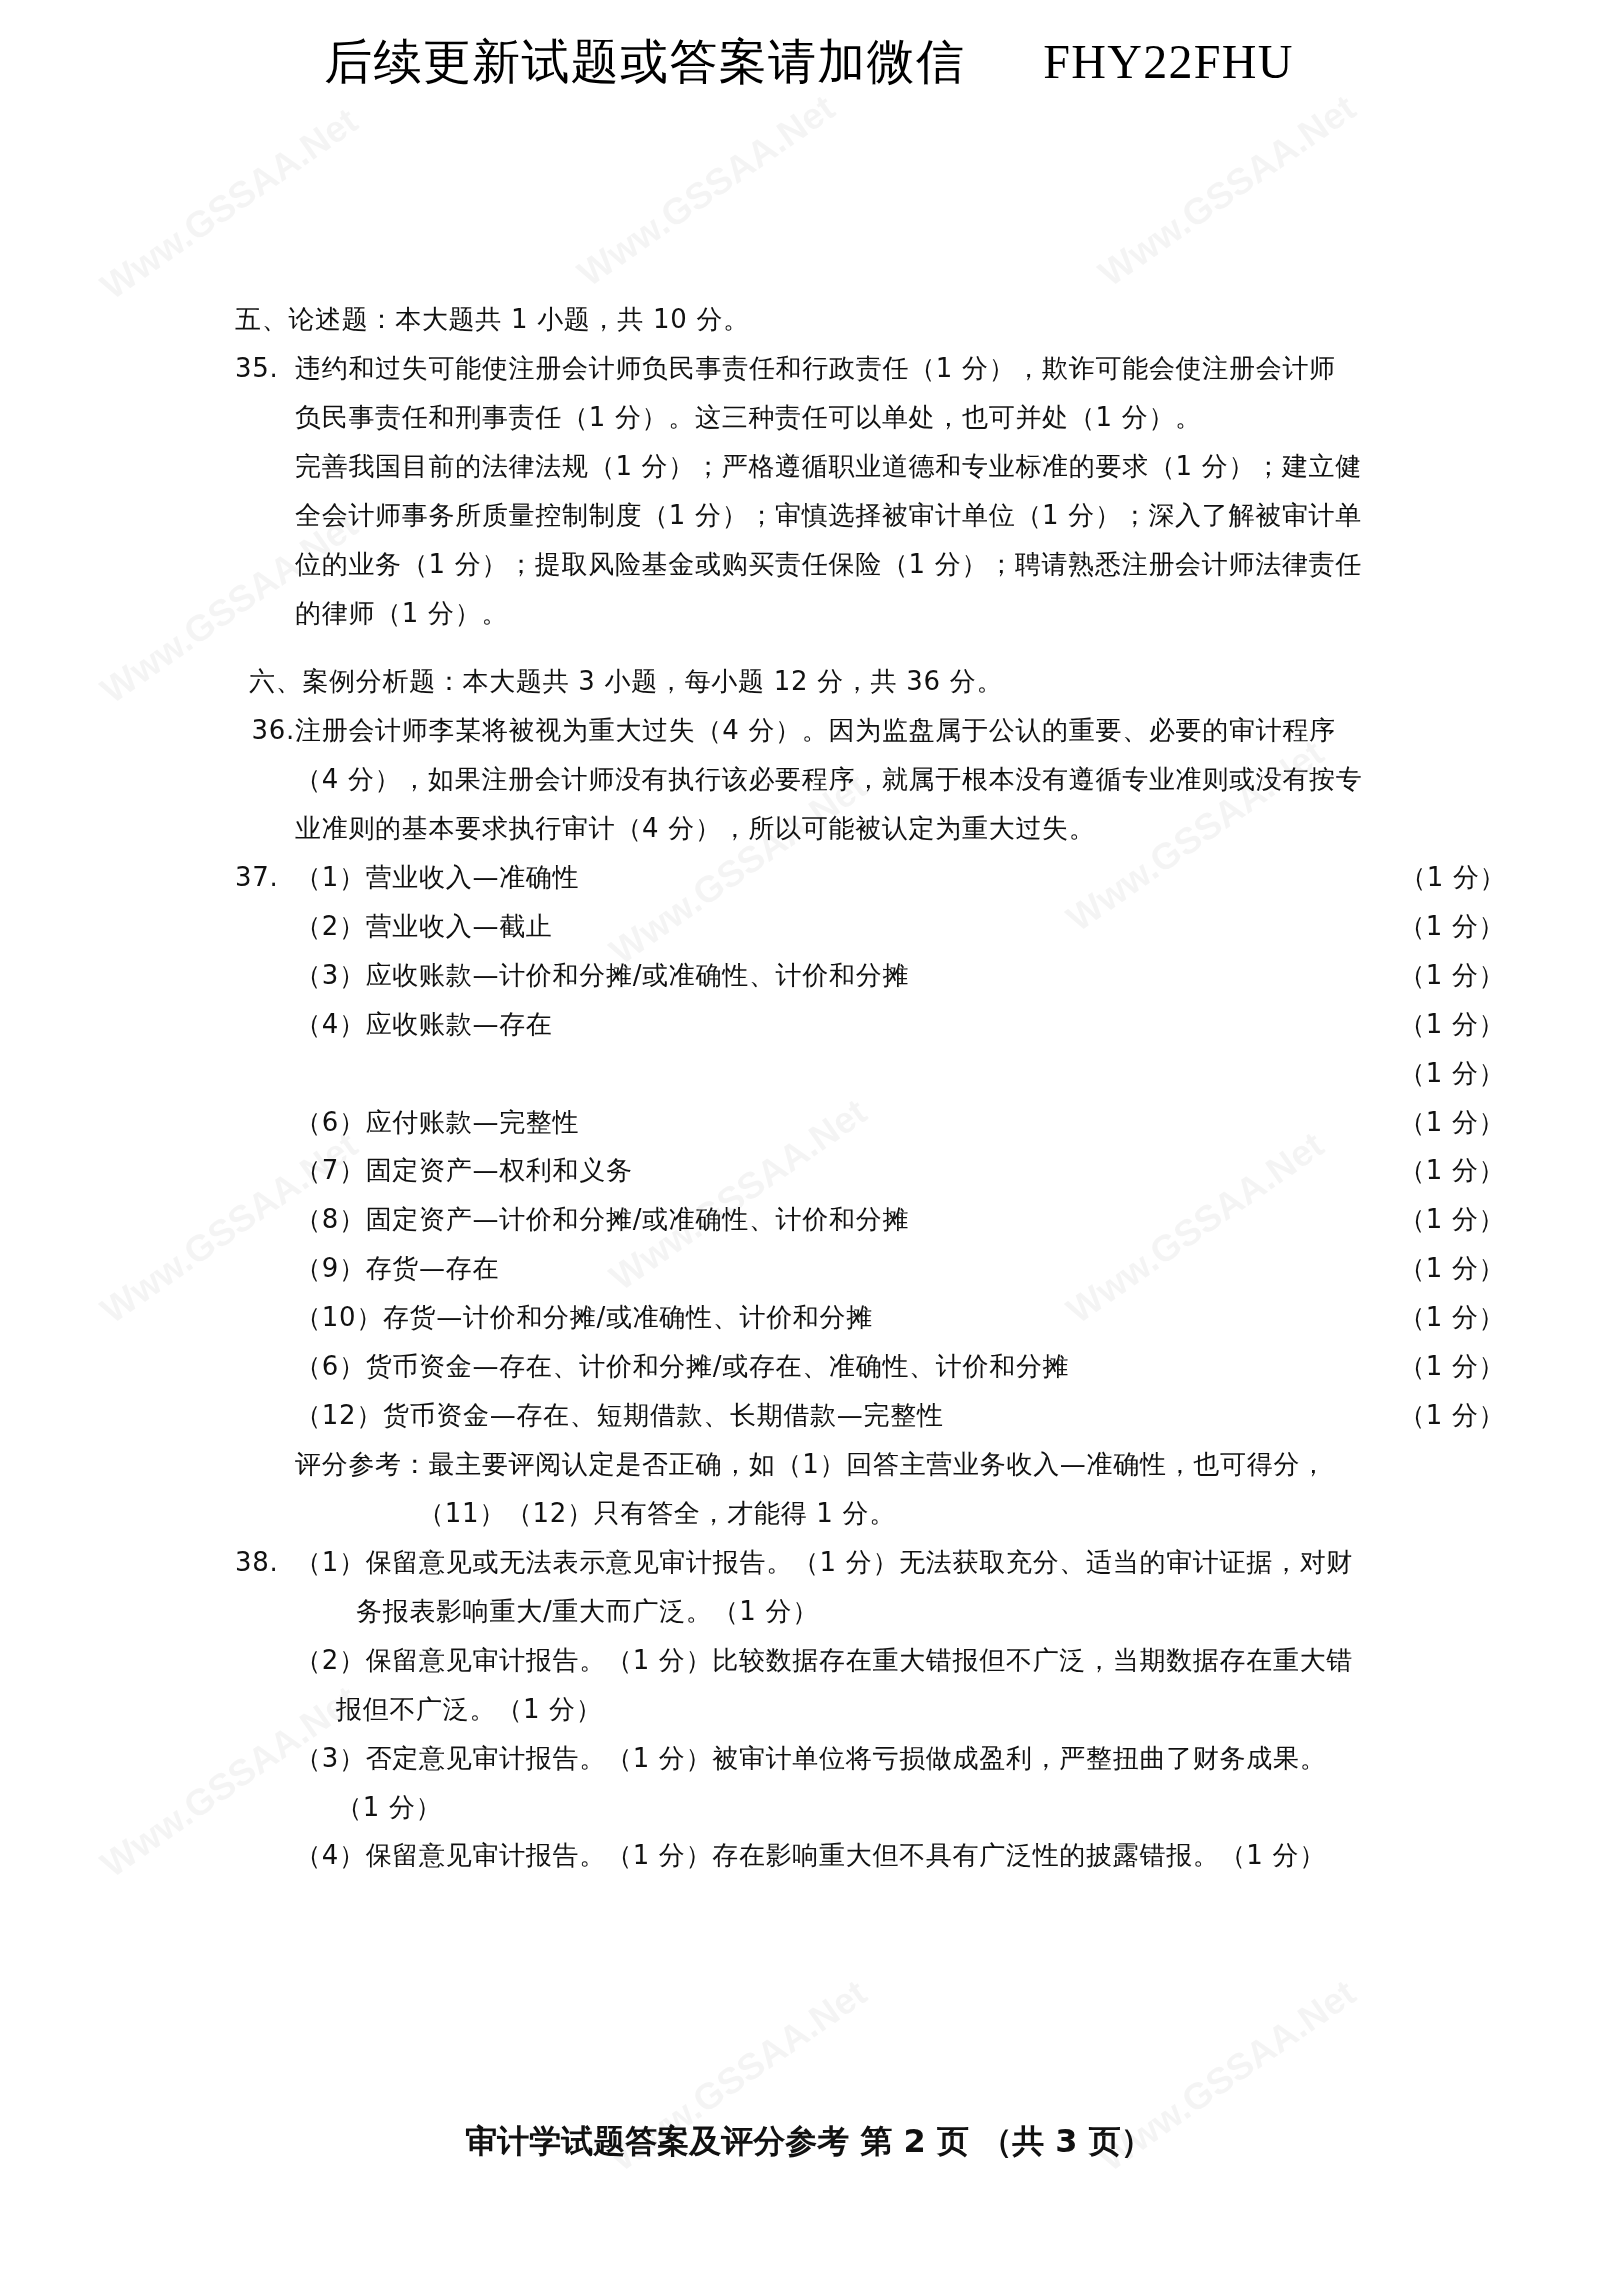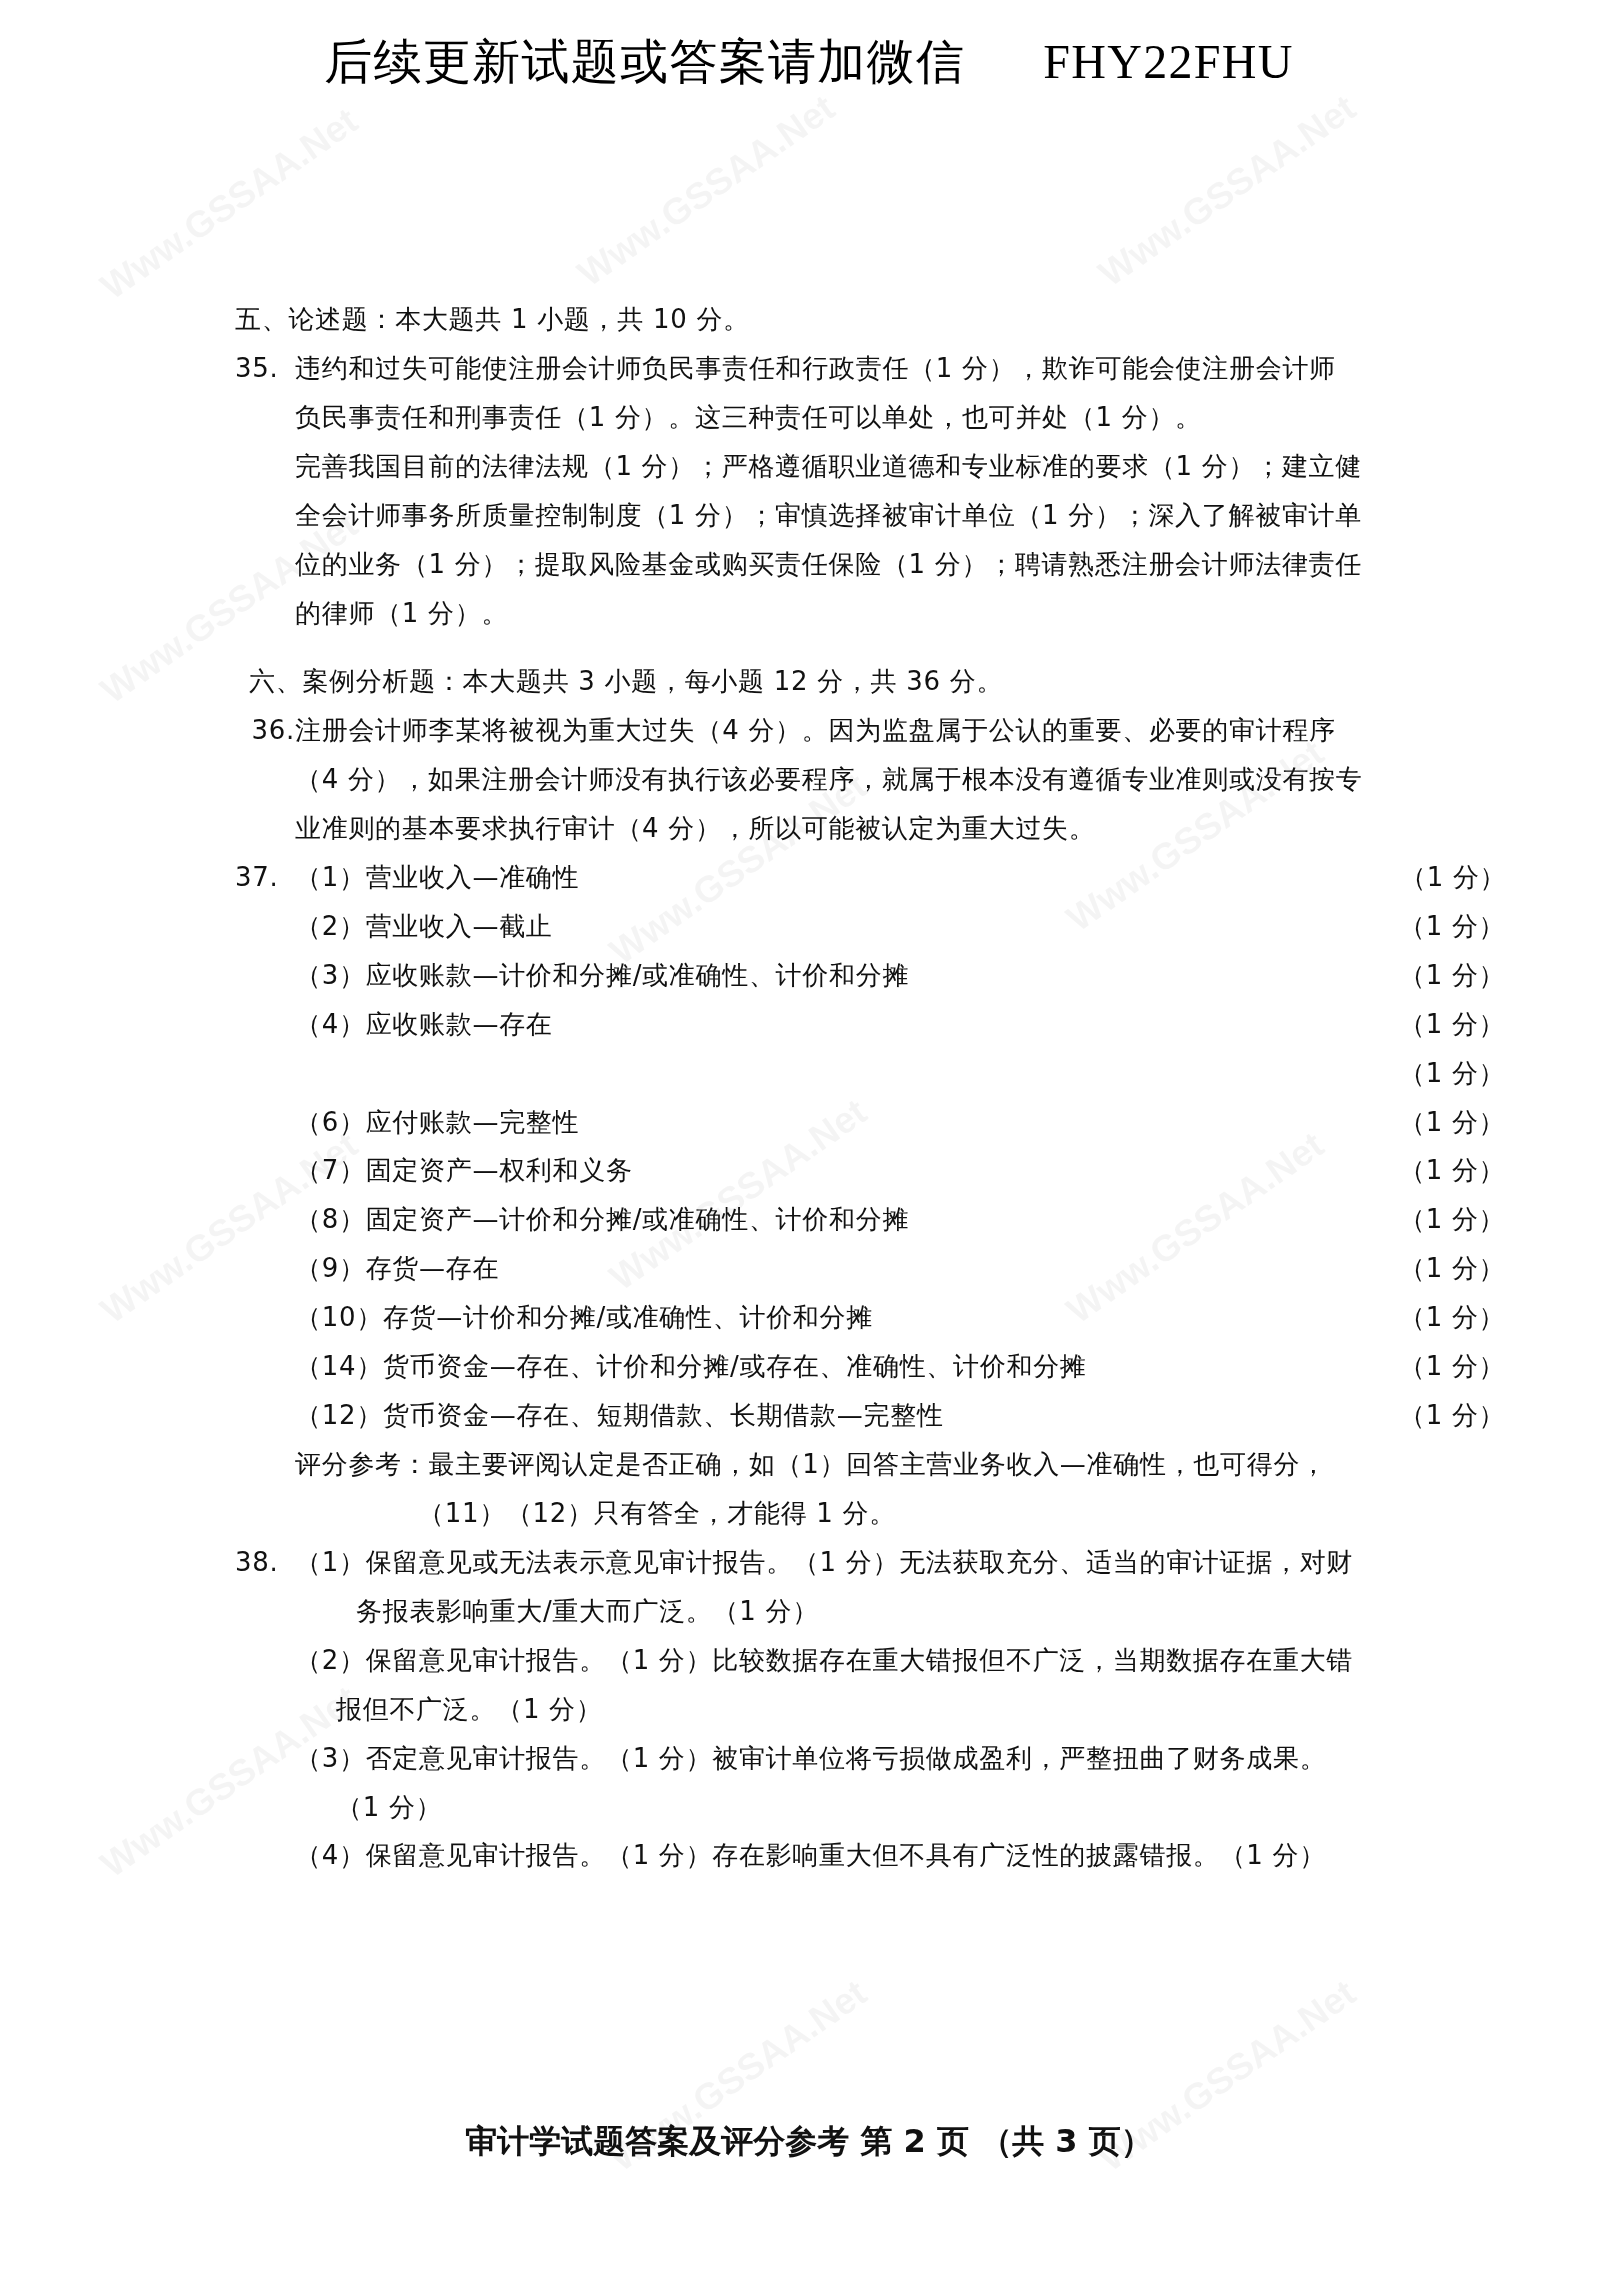--- a/index.html
+++ b/index.html
@@ -71,21 +71,21 @@
     <div class="line" style="left:235px; top:858px; width:1240px;"><span class="num">37.</span><span>（1）营业收入—准确性</span><span class="score">（1 分）</span></div>
     <div class="line" style="left:295px; top:907px; width:1174px;"><span>（2）营业收入—截止</span><span class="score" style="left:1104px;">（1 分）</span></div>
     <div class="line" style="left:295px; top:956px; width:1174px;"><span>（3）应收账款—计价和分摊/或准确性、计价和分摊</span><span class="score" style="left:1104px;">（1 分）</span></div>
     <div class="line" style="left:295px; top:1005px; width:1174px;"><span>（4）应收账款—存在</span><span class="score" style="left:1104px;">（1 分）</span></div>
     <div class="line" style="left:295px; top:1054px; width:1174px;"><span class="score" style="left:1104px;">（1 分）</span></div>
     <div class="line" style="left:295px; top:1103px; width:1174px;"><span>（6）应付账款—完整性</span><span class="score" style="left:1104px;">（1 分）</span></div>
     <div class="line" style="left:295px; top:1151px; width:1174px;"><span>（7）固定资产—权利和义务</span><span class="score" style="left:1104px;">（1 分）</span></div>
     <div class="line" style="left:295px; top:1200px; width:1174px;"><span>（8）固定资产—计价和分摊/或准确性、计价和分摊</span><span class="score" style="left:1104px;">（1 分）</span></div>
     <div class="line" style="left:295px; top:1249px; width:1174px;"><span>（9）存货—存在</span><span class="score" style="left:1104px;">（1 分）</span></div>
     <div class="line" style="left:295px; top:1298px; width:1174px;"><span>（10）存货—计价和分摊/或准确性、计价和分摊</span><span class="score" style="left:1104px;">（1 分）</span></div>
-    <div class="line" style="left:295px; top:1347px; width:1174px;"><span>（14）货币资金—存在、计价和分摊/或存在、准确性、计价和分摊</span><span class="score" style="left:1104px;">（1 分）</span></div>
+    <div class="line" style="left:295px; top:1347px; width:1174px;"><span>（6）货币资金—存在、计价和分摊/或存在、准确性、计价和分摊</span><span class="score" style="left:1104px;">（1 分）</span></div>
     <div class="line" style="left:295px; top:1396px; width:1174px;"><span>（12）货币资金—存在、短期借款、长期借款—完整性</span><span class="score" style="left:1104px;">（1 分）</span></div>
 
     <div class="line" style="left:295px; top:1445px;">评分参考：最主要评阅认定是否正确，如（1）回答主营业务收入—准确性，也可得分，</div>
     <div class="line" style="left:418px; top:1494px;">（11）（12）只有答全，才能得 1 分。</div>
 
     <div class="line" style="left:235px; top:1543px;"><span class="num">38.</span><span>（1）保留意见或无法表示意见审计报告。（1 分）无法获取充分、适当的审计证据，对财</span></div>
     <div class="line" style="left:336px; top:1592px;margin-left:20px;">务报表影响重大/重大而广泛。（1 分）</div>
     <div class="line" style="left:295px; top:1641px;">（2）保留意见审计报告。（1 分）比较数据存在重大错报但不广泛，当期数据存在重大错</div>
     <div class="line" style="left:336px; top:1690px;">报但不广泛。（1 分）</div>
     <div class="line" style="left:295px; top:1739px;">（3）否定意见审计报告。（1 分）被审计单位将亏损做成盈利，严整扭曲了财务成果。</div>

